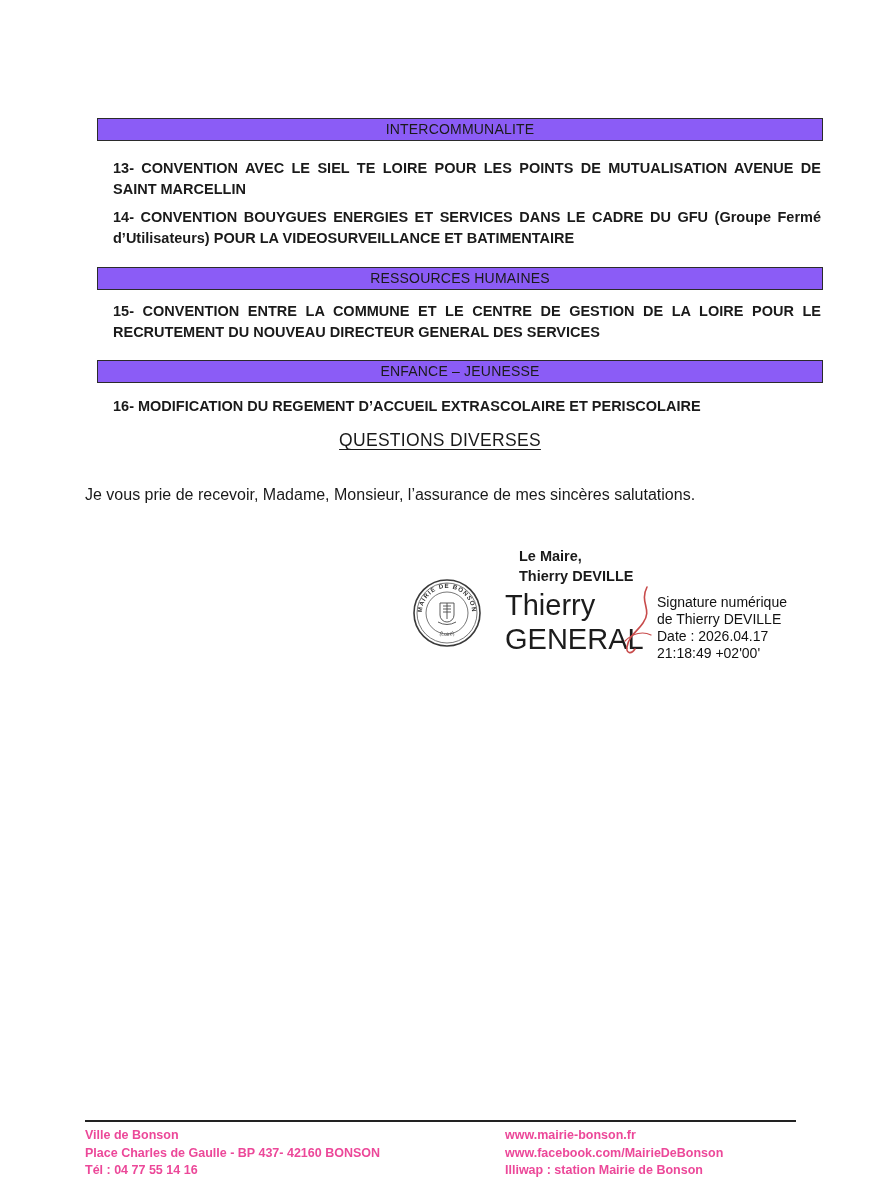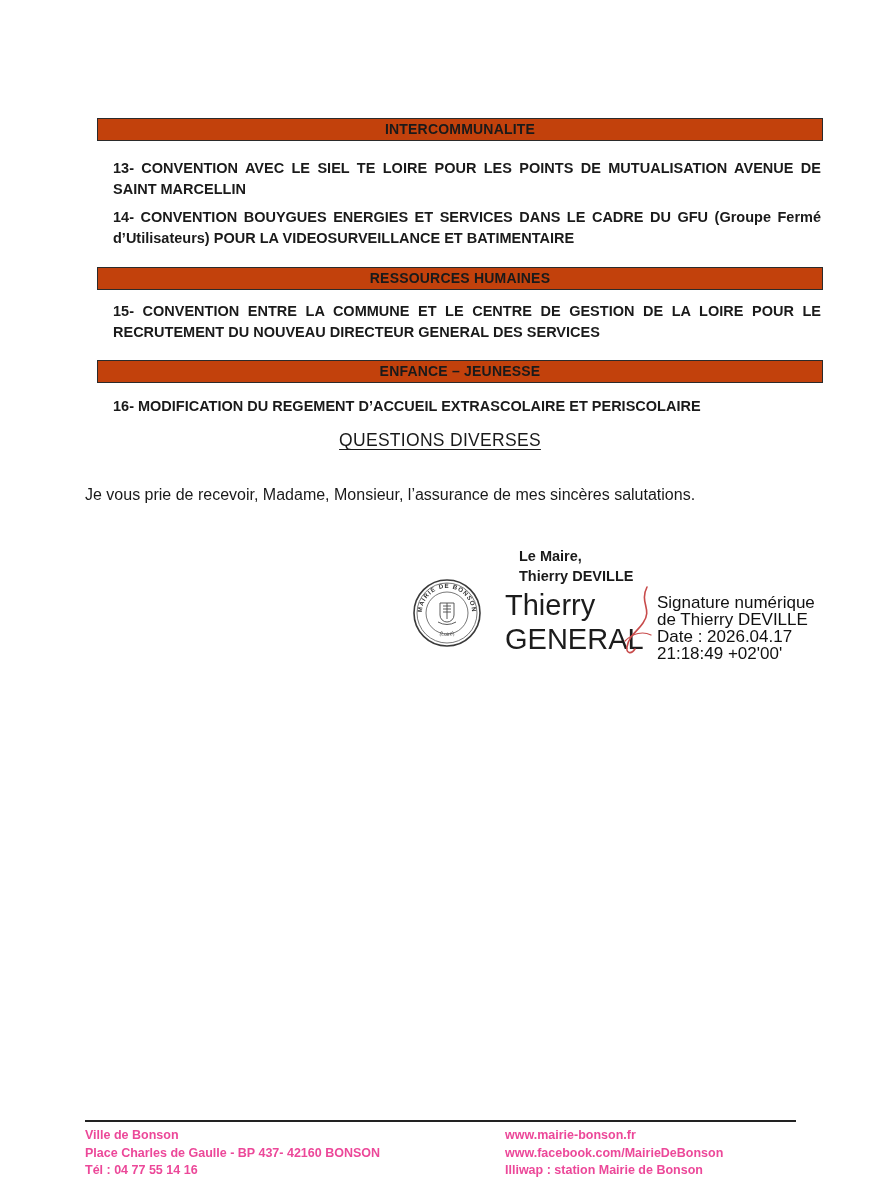--- a/index.html
+++ b/index.html
@@ -11,25 +11,25 @@
     font-family: "Liberation Sans", sans-serif;
     color: #1a1a1a;
     overflow: hidden;
   }
   .section-box {
     position: absolute;
     left: 97px;
     width: 726px;
     border: 1px solid #2b2b2b;
     text-align: center;
-    font-weight: bold;
+    font-weight: normal;
     font-size: 14px;
     padding: 2px 0 3px 0;
     letter-spacing: 0.2px;
-    background: #c2410c;
+    background: #8b5cf6;
     box-sizing: border-box;
   }
   .agenda-item {
     position: absolute;
     left: 113px;
     width: 708px;
     font-weight: bold;
     font-size: 14.5px;
     line-height: 21px;
     text-align: justify;
@@ -65,21 +65,21 @@
     left: 505px;
     font-size: 29px;
     line-height: 34px;
     font-weight: normal;
     color: #1c1c1c;
   }
   .red-squiggle { position: absolute; }
   .digital-signature {
     position: absolute;
     left: 657px;
-    font-size: 17px;
+    font-size: 14px;
     line-height: 17px;
     color: #111111;
     font-weight: normal;
   }
   .footer-rule {
     position: absolute;
     left: 85px;
     width: 711px;
     border-top: 2px solid #222222;
     height: 0;

